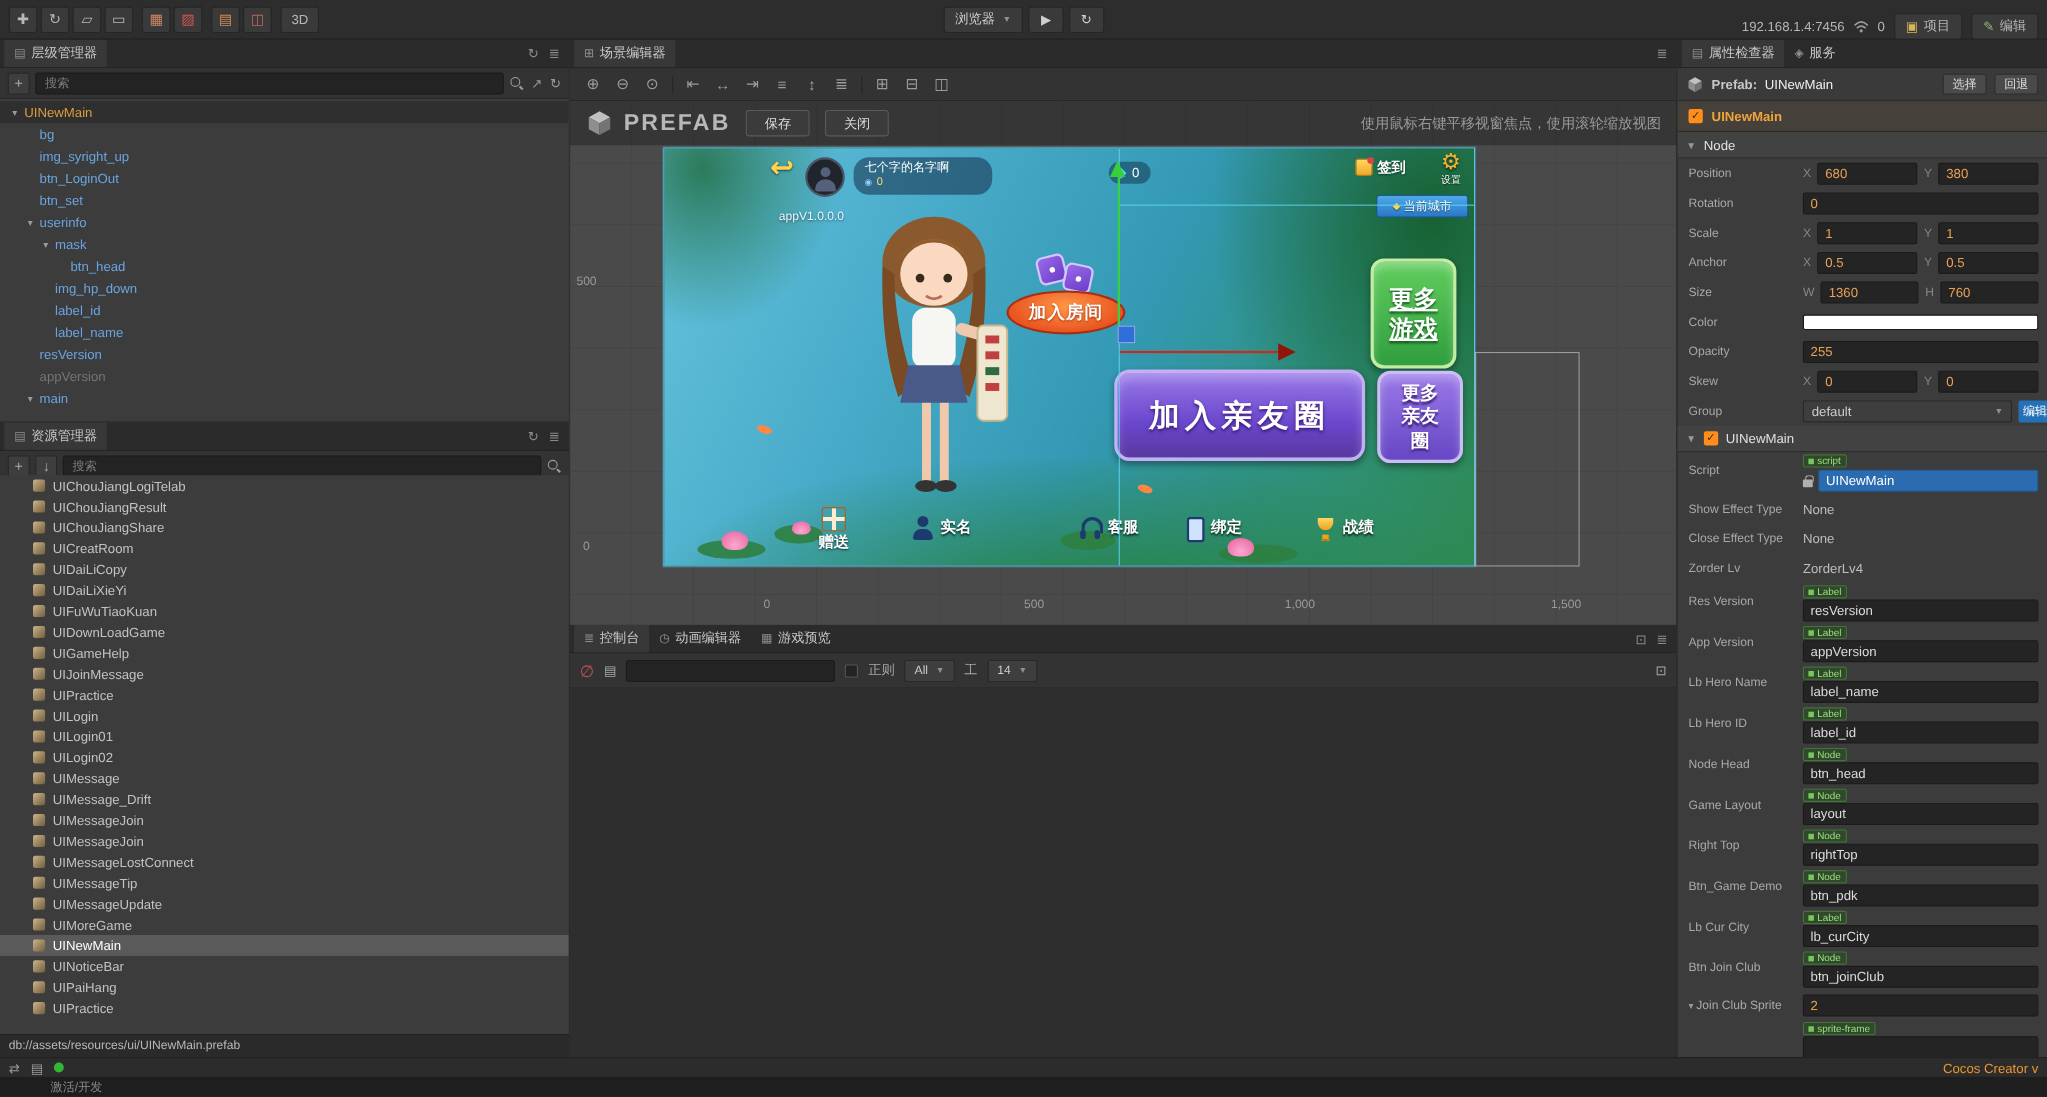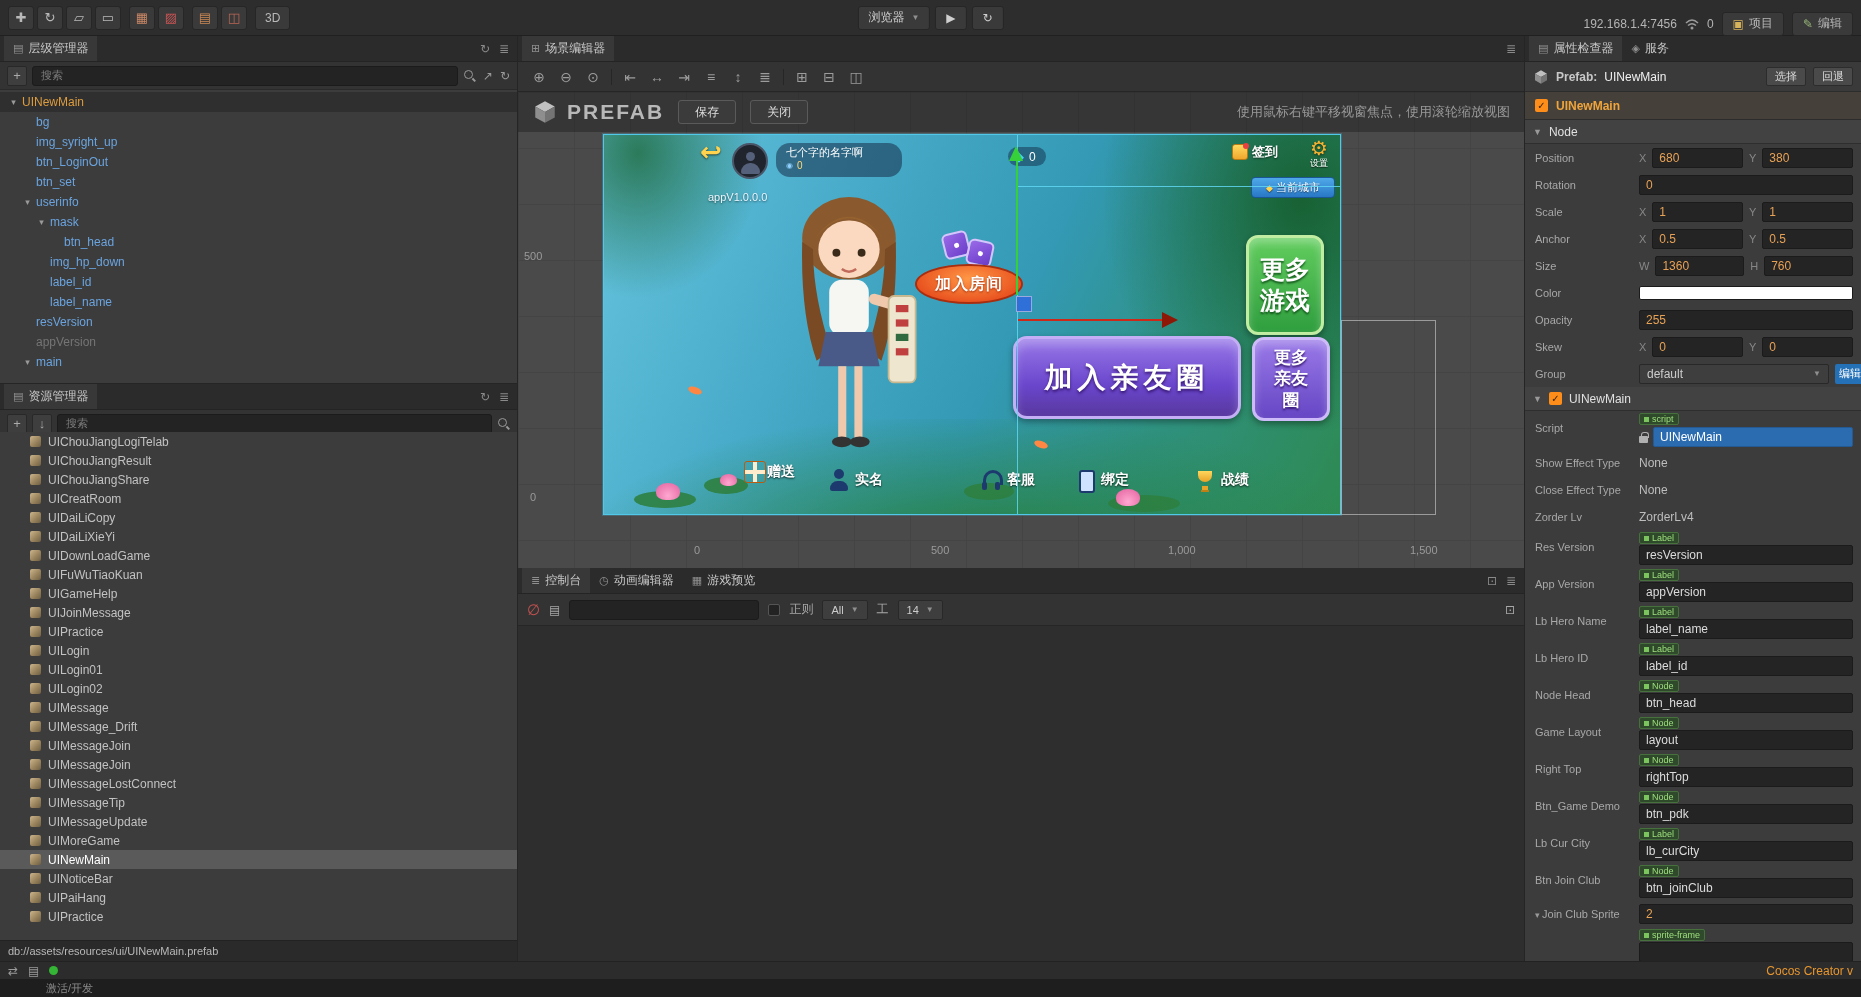--- a/index.html
+++ b/index.html
@@ -135,30 +135,30 @@
                text-shadow:0 1px 2px rgba(140,30,0,.8); letter-spacing:1px; }
   .g-girl { position:absolute; left:155px; top:48px; width:180px; height:316px; }
   .g-join-club { position:absolute; left:409px; top:201px; width:228px; height:83px; border-radius:14px;
                  background:linear-gradient(180deg,#9878e8 0%,#6a46cc 60%,#58389f 100%); border:3px solid #c4aef5;
                  box-shadow:inset 0 6px 10px rgba(255,255,255,.25),0 3px 6px rgba(0,0,0,.35);
                  color:#fff; font-size:28px; font-weight:bold; letter-spacing:5px;
                  display:flex; align-items:center; justify-content:center; text-shadow:0 2px 3px rgba(40,10,90,.8); }
   .g-more-games { position:absolute; left:642px; top:100px; width:78px; height:100px; border-radius:12px;
                   background:linear-gradient(180deg,#62cd5e 0%,#2f9e3e 100%); border:3px solid #c0eda2;
                   box-shadow:inset 0 5px 8px rgba(255,255,255,.3),0 3px 6px rgba(0,0,0,.35);
-                  color:#fff; font-size:25px; font-weight:bold; display:flex; align-items:center; justify-content:center;
-                  text-align:center; text-shadow:0 2px 2px rgba(10,70,20,.8); }
+                  color:#fff; font-size:22px; font-weight:bold; display:flex; align-items:center; justify-content:center;
+                  text-align:center; text-shadow:0 2px 2px rgba(10,70,20,.8);text-decoration:underline; }
   .g-more-club { position:absolute; left:648px; top:202px; width:78px; height:84px; border-radius:12px;
                  background:linear-gradient(180deg,#9a7ae8 0%,#6646c4 100%); border:3px solid #cdbaf8;
                  box-shadow:inset 0 5px 8px rgba(255,255,255,.28),0 3px 6px rgba(0,0,0,.35);
                  color:#fff; font-size:17px; font-weight:bold; display:flex; align-items:center; justify-content:center;
                  text-align:center; text-shadow:0 2px 2px rgba(40,10,90,.8); }
   .g-more-games span, .g-more-club span { width:2.2em; line-height:1.25; }
   .g-menu-item { position:absolute; display:flex; align-items:center; gap:5px; }
-  .g-menu-item.vert { flex-direction:row; gap:1px; }
+  .g-menu-item.vert { flex-direction:column; gap:1px; }
   .mi-label { color:#fff; font-size:14px; font-weight:bold; text-shadow:0 1px 2px rgba(0,0,0,.75); white-space:nowrap; }
   .mi-icon { width:22px; height:22px; position:relative; flex:none; }
   .gift { background:linear-gradient(#ffb54e,#f2832a); border-radius:3px; border:1px solid #b85c12;
           background-image:linear-gradient(to right,transparent 42%,#ffeccc 42%,#ffeccc 58%,transparent 58%),
                            linear-gradient(to bottom,transparent 42%,#ffeccc 42%,#ffeccc 58%,transparent 58%); }
   .person::before { content:''; position:absolute; top:0; left:6px; width:10px; height:10px; border-radius:50%; background:#1d3a6e; }
   .person::after  { content:''; position:absolute; bottom:0; left:2px; width:18px; height:10px; border-radius:9px 9px 3px 3px; background:#1d3a6e; }
   .service::before { content:''; position:absolute; top:1px; left:3px; width:14px; height:12px;
                      border:3px solid #1d3a6e; border-bottom:none; border-radius:10px 10px 0 0; }
   .service::after  { content:''; position:absolute; bottom:1px; left:2px; width:5px; height:8px; background:#1d3a6e;
@@ -417,25 +417,25 @@
           <div class="asset-row">
             <span class="asset-cube"></span>
             <span class="asset-label">UIDaiLiCopy</span>
           </div>
           <div class="asset-row">
             <span class="asset-cube"></span>
             <span class="asset-label">UIDaiLiXieYi</span>
           </div>
           <div class="asset-row">
             <span class="asset-cube"></span>
+            <span class="asset-label">UIFuWuTiaoKuan</span>
+          </div>
+          <div class="asset-row">
+            <span class="asset-cube"></span>
             <span class="asset-label">UIDownLoadGame</span>
-          </div>
-          <div class="asset-row">
-            <span class="asset-cube"></span>
-            <span class="asset-label">UIFuWuTiaoKuan</span>
           </div>
           <div class="asset-row">
             <span class="asset-cube"></span>
             <span class="asset-label">UIGameHelp</span>
           </div>
           <div class="asset-row">
             <span class="asset-cube"></span>
             <span class="asset-label">UIJoinMessage</span>
           </div>
           <div class="asset-row">

